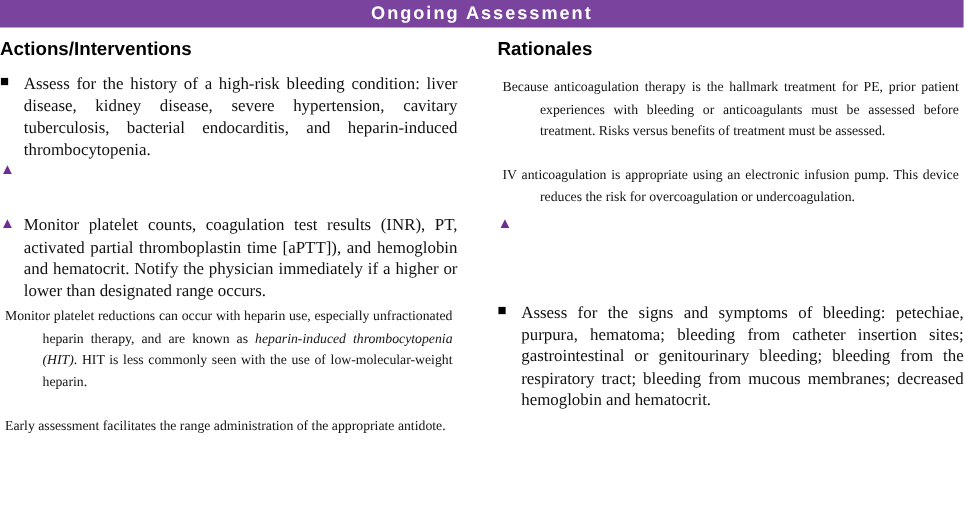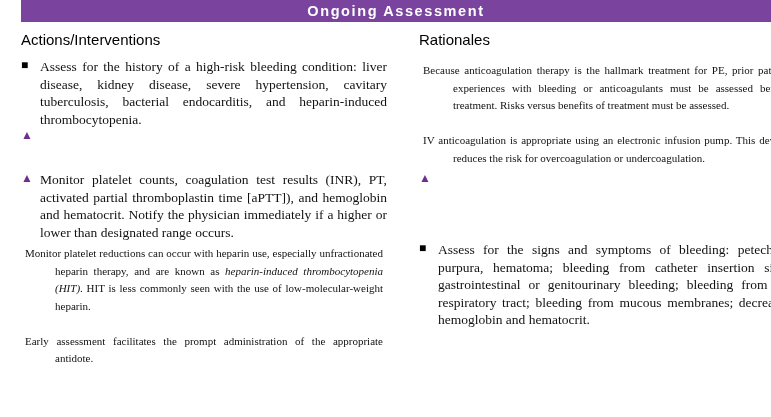--- a/index.html
+++ b/index.html
@@ -10,21 +10,20 @@
     height: 417px;
     overflow: hidden;
   }
   .page {
     width: 771px;
     height: 417px;
     background: #ffffff;
     font-family: "Liberation Serif", serif;
     color: #111111;
     box-sizing: border-box;
-    padding-left: 21px;
   }
   .header-bar {
     width: 100%;
     height: 22px;
     background: #7a449e;
     display: flex;
     align-items: center;
     justify-content: center;
   }
   .header-title {
@@ -37,21 +36,21 @@
   }
   .grid {
     display: grid;
     grid-template-columns: 366px 373px;
     column-gap: 32px;
     row-gap: 0;
     padding-top: 9px;
   }
   .col-heading {
     font-family: "Liberation Sans", sans-serif;
-    font-weight: normal;
+    font-weight: bold;
     font-size: 15px;
     margin: 0 0 9px 0;
     line-height: 18px;
     color: #000000;
   }
   p.action {
     position: relative;
     margin: 0;
     padding-left: 19px;
     text-align: justify;
@@ -114,17 +113,17 @@
       <p class="action"><span class="bullet bullet-triangle">▲</span></p>
     </div>
     <div class="cell">
       <p class="rationale"><span>Monitor platelet reductions can occur with heparin use, especially unfractionated heparin therapy, and are known as </span><em>heparin-induced thrombocytopenia (HIT)</em><span>. HIT is less commonly seen with the use of low-molecular-weight heparin.</span></p>
     </div>
 
     <div class="cell">
       <p class="action"><span class="bullet bullet-square">■</span><span>Assess for the signs and symptoms of bleeding: petechiae, purpura, hematoma; bleeding from catheter insertion sites; gastrointestinal or genitourinary bleeding; bleeding from the respiratory tract; bleeding from mucous membranes; decreased hemoglobin and hematocrit.</span></p>
     </div>
     <div class="cell">
-      <p class="rationale">Early assessment facilitates the prompt administration of the appropriate antidote.</p>
+      <p class="rationale">Early assessment facilitates the range administration of the appropriate antidote.</p>
     </div>
 
   </div>
 </div>
 
 </body></html>

